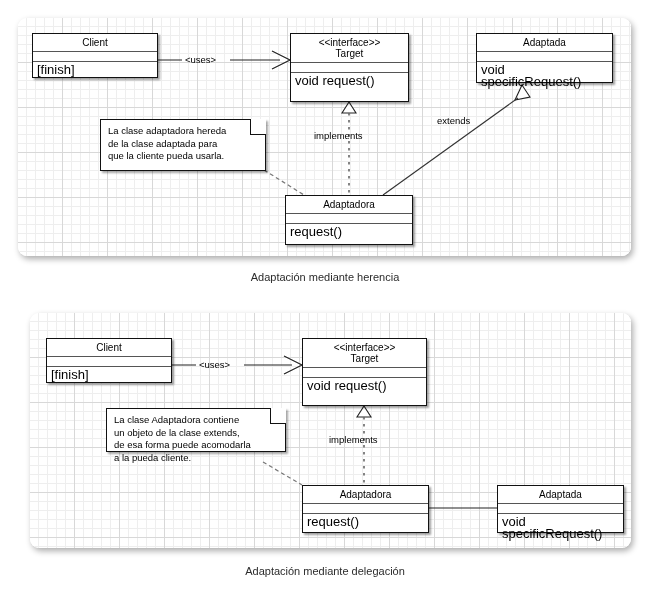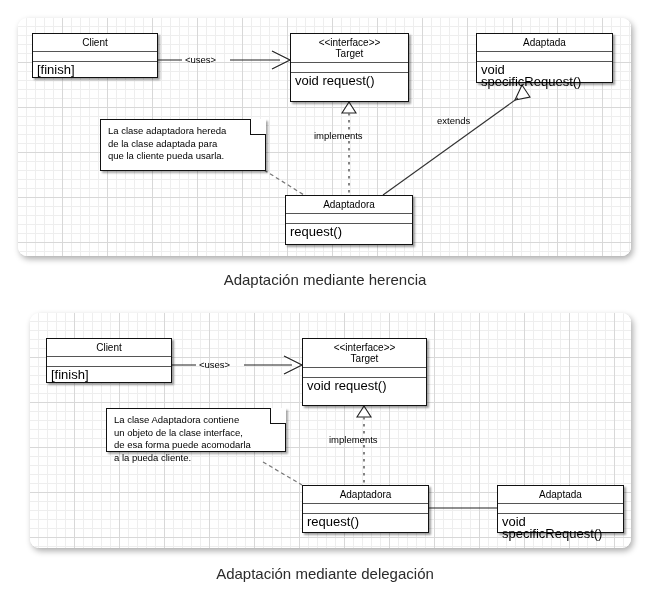--- a/index.html
+++ b/index.html
@@ -64,21 +64,21 @@
   .note-line{white-space:nowrap;}
 
   
   .edges{position:absolute;left:0;top:0;width:100%;height:100%;overflow:visible;}
   .edgelabel{
     position:absolute;font-size:9.5px;color:#000;white-space:nowrap;
   }
 
   .caption{
     position:absolute;width:100%;text-align:center;
-    font-size:15px;color:#2b2b2b;
+    font-size:11px;color:#2b2b2b;
   }
 </style>
 </head>
 <body>
 
 <div class="panel" style="left:18px;top:18px;width:613px;height:238px;">
   <div class="grid"></div>
   <div class="panel-inner">
 
     <svg class="edges" viewBox="0 0 613 238" width="613" height="238">
@@ -179,21 +179,21 @@
 
     <div class="umlbox" style="left:467px;top:172px;width:127px;height:48px;">
       <div class="sec title plain">Adaptada</div>
       <div class="sec empty"></div>
       <div class="sec attr">void specificRequest()</div>
     </div>
 
     <div class="note" style="left:76px;top:95px;width:180px;height:44px;">
       <span class="fold"></span>
       <div class="note-line">La clase Adaptadora contiene</div>
-      <div class="note-line">un objeto de la clase interface,</div>
+      <div class="note-line">un objeto de la clase extends,</div>
       <div class="note-line">de esa forma puede acomodarla</div>
       <div class="note-line">a la pueda cliente.</div>
     </div>
 
     <div class="edgelabel" style="left:169px;top:46px;">&lt;uses&gt;</div>
     <div class="edgelabel" style="left:299px;top:121px;">implements</div>
   </div>
 </div>
 
 <div class="caption" style="left:0;top:565px;">Adaptación mediante delegación</div>

